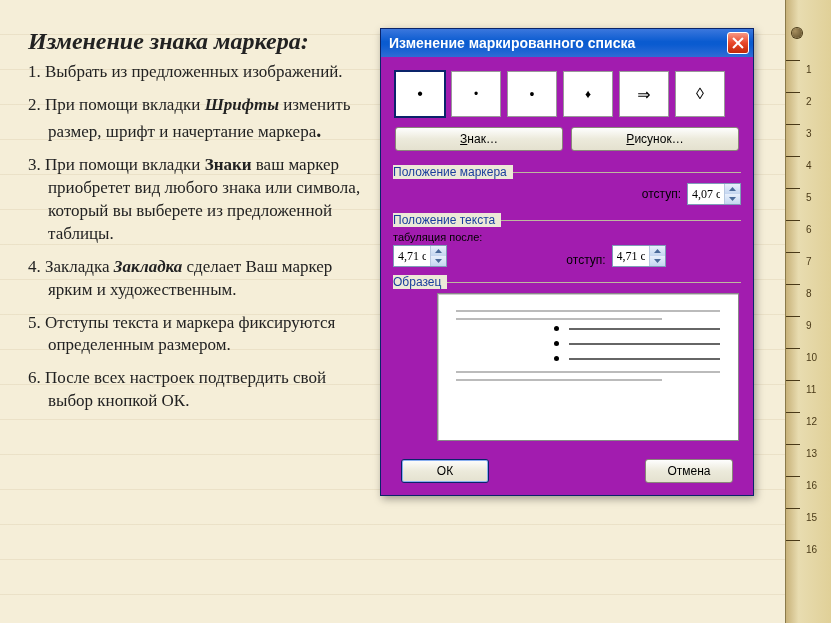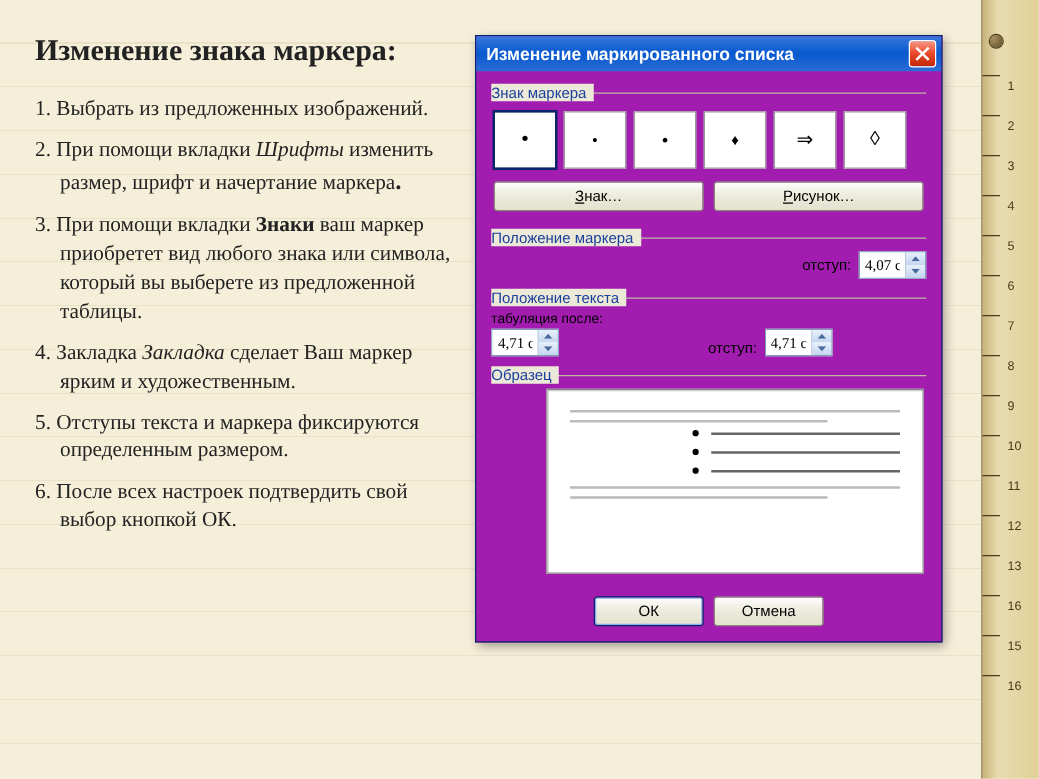--- a/index.html
+++ b/index.html
@@ -37,32 +37,32 @@
   content: ""; position: absolute; left: 0; top: 0; width: 14px; height: 1px; background: #4a3a18;
 }
 .ruler-num { position: absolute; top: 4px; left: 20px; }
 
 .main {
   position: relative;
   padding: 28px 0 0 28px;
   width: 365px;
 }
 .title {
-  font-weight: bold;
+  font-style: italic; font-weight: bold;
   font-size: 24px; color: #222;
-  margin-bottom: 21px;
+  margin-bottom: 6px;
 }
 .item {
   font-size: 17px; color: #222;
   margin-bottom: 10px;
   line-height: 1.35;
   padding-left: 20px; text-indent: -20px;
 }
 .item .bold { font-weight: bold; }
-.item .bold-it { font-weight: normal; font-style: italic; }
+.item .bold-it { font-weight: bold; font-style: italic; }
 
 
 .dialog {
   position: absolute;
   top: 28px; left: 380px;
   width: 374px;
   background: #a21caf;
   border: 1px solid #0a246a;
   box-shadow: 2px 3px 8px rgba(0,0,0,0.35);
   font-family: Tahoma, Arial, sans-serif;
@@ -166,21 +166,21 @@
 }
 .pv-line.short { width: 78%; }
 .pv-bullet-line {
   display: flex; align-items: center; gap: 10px;
   margin: 6px 0 10px 98px;
 }
 .pv-dot { width: 5px; height: 5px; background: #000; border-radius: 50%; }
 .pv-seg { height: 2px; background: #666; flex: 1; }
 
 .dlg-footer {
-  display: flex; justify-content: center; gap: 8px;
+  display: flex; justify-content: space-between; gap: 8px;
   padding: 10px 8px 0 8px;
 }
 .dlg-footer .winbtn { flex: 0 0 88px; }
 .winbtn.default { border: 1px solid #0a246a; box-shadow: 0 0 0 1px #88aef0 inset; }
 </style>
 </head>
 <body>
 
 <div class="paper-lines"></div>
 
@@ -269,21 +269,20 @@
   <div class="titlebar">
     <div class="titlebar-text">Изменение маркированного списка</div>
     <div class="close-btn">
       <div class="close-x"></div>
     </div>
   </div>
 
   <div class="dlg-body">
 
     <div class="group">
-      <div class="group-label"><div class="line"></div><span>Знак маркера</span></div>
       <div class="marker-row">
         <div class="marker-swatch selected">•</div>
         <div class="marker-swatch sm">•</div>
         <div class="marker-swatch md">•</div>
         <div class="marker-swatch sm">♦</div>
         <div class="marker-swatch">⇒</div>
         <div class="marker-swatch">◊</div>
       </div>
       <div class="btn-row">
         <button class="winbtn"><span class="und">З</span><span>нак…</span></button>

